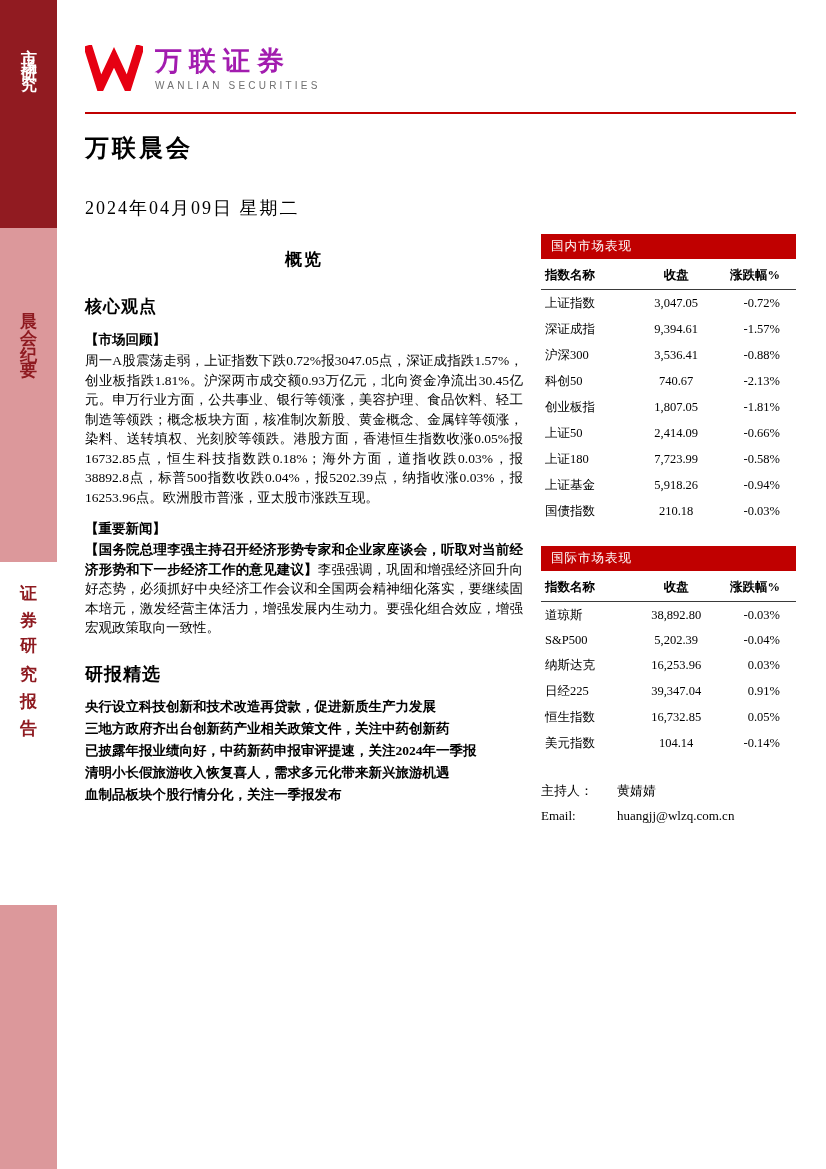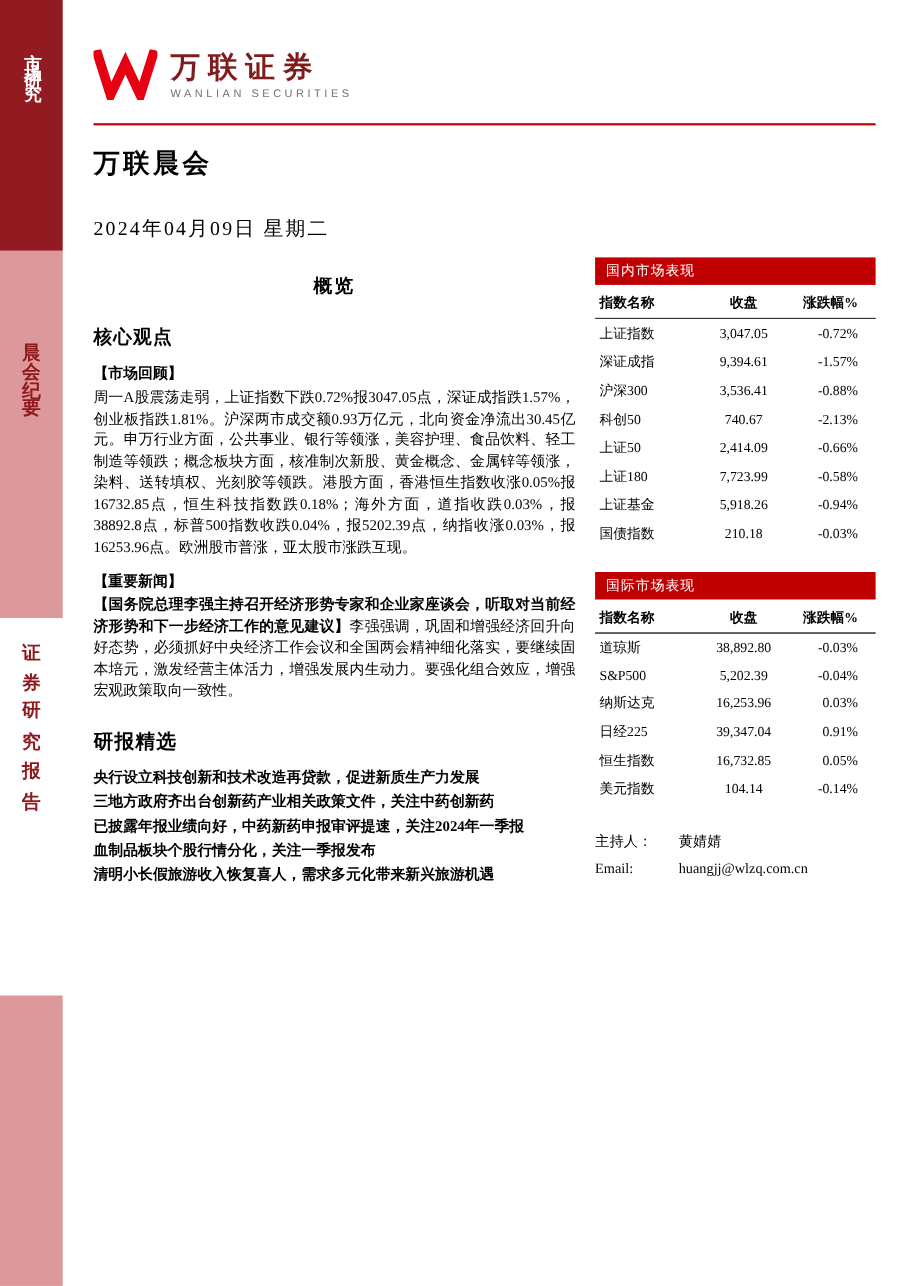--- a/index.html
+++ b/index.html
@@ -25,21 +25,21 @@
   .vt-market   { color:#ffffff; font-size:16px; letter-spacing:9px;  margin-top:36px; }
   .vt-morning  { color:#8E1A20; font-size:17px; letter-spacing:17px; margin-top:70px; }
   .vt-research { color:#8E1A20; font-size:17px; letter-spacing:27px; margin-top:8px; }
 
   
   .main { flex:1; padding:36px 30px 0 28px; }
 
   .brand-row { display:flex; align-items:center; height:64px; }
   .logo-w { width:58px; height:46px; margin-right:12px; }
   .brand-text { display:flex; flex-direction:column; }
-  .brand-cn { font-size:27px; font-weight:bold; color:#7f1d1d; letter-spacing:7px; line-height:30px; }
+  .brand-cn { font-size:27px; font-weight:bold; color:#a21caf; letter-spacing:7px; line-height:30px; }
   .brand-en { font-size:10px; color:#6f6f6f; letter-spacing:3.2px; margin-top:4px;
               font-family:"Liberation Sans","DejaVu Sans",sans-serif; }
   .header-rule { height:2px; background:#C00000; margin-top:12px; }
 
   .report-title { margin-top:18px; font-size:24px; font-weight:bold; letter-spacing:3px; }
   .report-date  { margin-top:32px; font-size:18px; letter-spacing:2px; }
 
   .columns { display:flex; margin-top:6px; }
   .left-col  { width:438px; flex:0 0 438px; }
   .right-col { flex:1; margin-left:18px; margin-top:8px; }
@@ -121,22 +121,22 @@
         <p class="body-text">周一A股震荡走弱，上证指数下跌0.72%报3047.05点，深证成指跌1.57%，创业板指跌1.81%。沪深两市成交额0.93万亿元，北向资金净流出30.45亿元。申万行业方面，公共事业、银行等领涨，美容护理、食品饮料、轻工制造等领跌；概念板块方面，核准制次新股、黄金概念、金属锌等领涨，染料、送转填权、光刻胶等领跌。港股方面，香港恒生指数收涨0.05%报16732.85点，恒生科技指数跌0.18%；海外方面，道指收跌0.03%，报38892.8点，标普500指数收跌0.04%，报5202.39点，纳指收涨0.03%，报16253.96点。欧洲股市普涨，亚太股市涨跌互现。</p>
 
         <div class="tag-line">【重要新闻】</div>
         <p class="news-para"><span class="news-title">【国务院总理李强主持召开经济形势专家和企业家座谈会，听取对当前经济形势和下一步经济工作的意见建议】</span><span>李强强调，巩固和增强经济回升向好态势，必须抓好中央经济工作会议和全国两会精神细化落实，要继续固本培元，激发经营主体活力，增强发展内生动力。要强化组合效应，增强宏观政策取向一致性。</span></p>
 
         <div class="picks-heading">研报精选</div>
         <div class="picks-list">
             <div class="pick-line">央行设立科技创新和技术改造再贷款，促进新质生产力发展</div>
             <div class="pick-line">三地方政府齐出台创新药产业相关政策文件，关注中药创新药</div>
             <div class="pick-line">已披露年报业绩向好，中药新药申报审评提速，关注2024年一季报</div>
+            <div class="pick-line">清明小长假旅游收入恢复喜人，需求多元化带来新兴旅游机遇</div>
             <div class="pick-line">血制品板块个股行情分化，关注一季报发布</div>
-            <div class="pick-line">清明小长假旅游收入恢复喜人，需求多元化带来新兴旅游机遇</div>
           </div>
       </section>
 
       <section class="right-col">
 
         <div class="table-block">
           <div class="table-bar">国内市场表现</div>
           <table class="side-table">
             <thead>
               <tr>
@@ -160,20 +160,25 @@
                   <td>沪深300</td>
                   <td>3,536.41</td>
                   <td>-0.88%</td>
                 </tr>
                 <tr>
                   <td>科创50</td>
                   <td>740.67</td>
                   <td>-2.13%</td>
                 </tr>
                 <tr>
+                  <td>创业板指</td>
+                  <td>1,807.05</td>
+                  <td>-1.81%</td>
+                </tr>
+                <tr>
                   <td>上证50</td>
                   <td>2,414.09</td>
                   <td>-0.66%</td>
                 </tr>
                 <tr>
                   <td>上证180</td>
                   <td>7,723.99</td>
                   <td>-0.58%</td>
                 </tr>
                 <tr>

